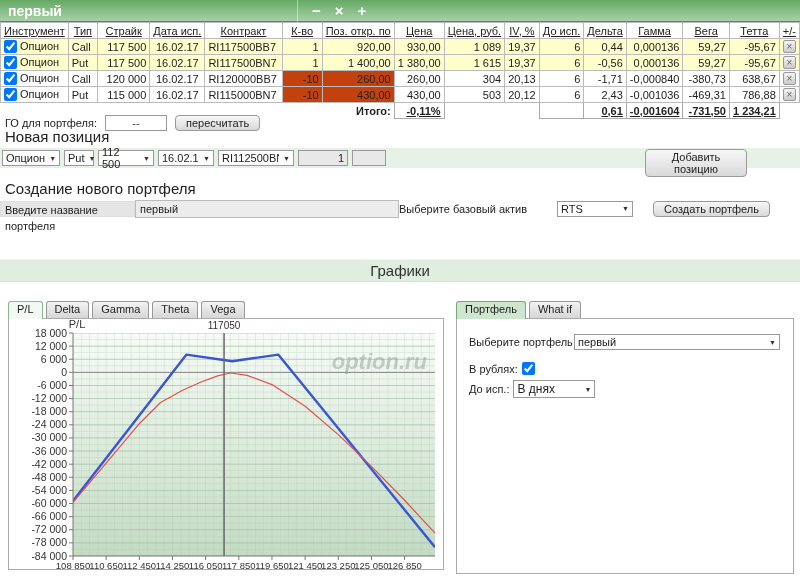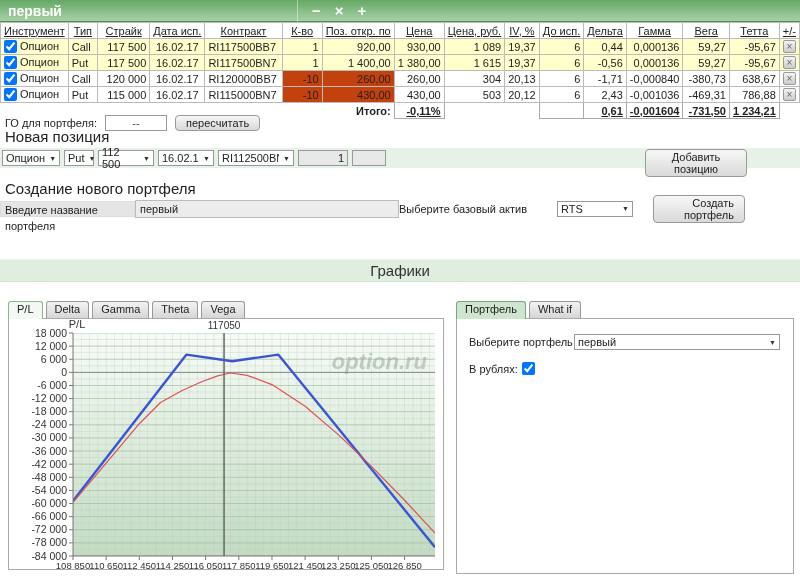--- a/index.html
+++ b/index.html
@@ -256,21 +256,21 @@
 
 <div class="create-row">
   <span class="create-label">Введите название портфеля</span>
   <span class="create-input">первый</span>
   <span class="asset-label">Выберите базовый актив</span>
   <span class="sel" style="width:76px;">
     <span>RTS</span>
       <span class="arr">▼</span>
     </span>
   <span class="gap"></span>
-  <span class="btn" style="width:92px;text-align:right;">Создать портфель</span>
+  <span class="btn" style="width:117px;">Создать портфель</span>
 </div>
 
 <div class="charts-bar">Графики</div>
 
 <div class="tabs" style="left:8px;" id="chart-tabs">
     <div class="tab active">P/L</div>
     <div class="tab">Delta</div>
     <div class="tab">Gamma</div>
     <div class="tab">Theta</div>
     <div class="tab">Vega</div>
@@ -465,13 +465,20 @@
     <span class="rp-label1">Выберите портфель</span>
     <span class="sel rp-sel-portfolio">
       <span>первый</span>
         <span class="arr">▼</span>
       </span>
   </div>
   <div class="rp-row r2">
     <span class="rp-label2">В рублях:</span>
     <input type="checkbox" id="rub-check" checked="" style="">
   </div>
+  <div class="rp-row r3">
+    <span class="rp-label2">До исп.:</span>
+    <span class="sel rp-sel-days">
+      <span>В днях</span>
+        <span class="arr">▼</span>
+      </span>
+  </div>
 </div>
 
 </body></html>

